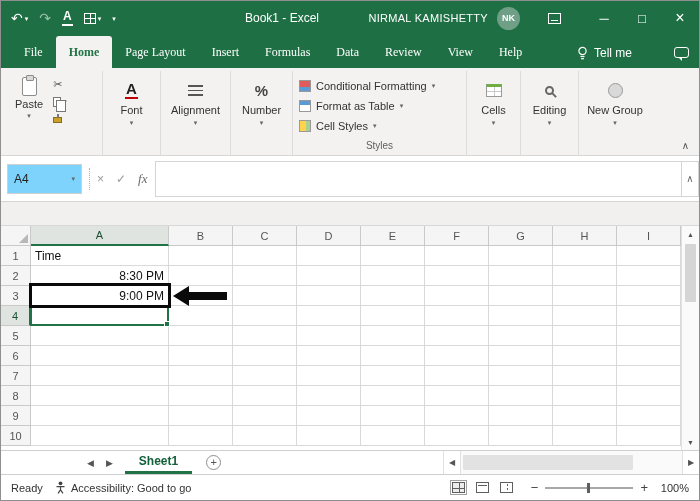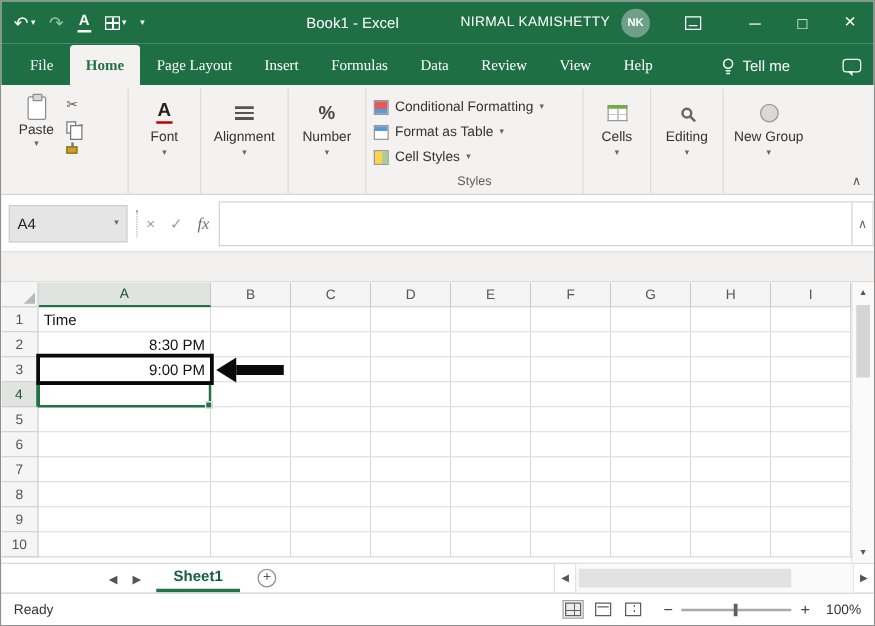--- a/index.html
+++ b/index.html
@@ -81,21 +81,21 @@
     linear-gradient(transparent 0 4px,#c9c9c9 4px 5px,transparent 5px),#fff;}
   .g-edit{width:58px;}
   .i-mag{width:9px;height:9px;border:2px solid #666;border-radius:50%;position:relative;}
   .i-mag:after{content:"";position:absolute;width:6px;height:2px;background:#666;transform:rotate(45deg);right:-5px;bottom:-3px;}
   .g-new{width:72px;border-right:none;}
   .i-circle{width:15px;height:15px;border-radius:50%;background:#d9d9d9;border:1px solid #9a9a9a;}
   .collapse-ribbon{position:absolute;right:10px;bottom:4px;color:#555;font-size:10px;cursor:default;}
 
   
   .formula-bar{height:46px;background:#fff;border-bottom:1px solid #d4d4d4;display:flex;align-items:center;padding:4px 0 4px 6px;flex-shrink:0;}
-  .name-box{width:95px;height:30px;background:#e5e5e5;border:1px solid #d0d0d0;display:flex;align-items:center;font-size:12px;color:#222;padding:0 6px;flex-shrink:0;}
+  .name-box{width:75px;height:30px;background:#7dd3fc;border:1px solid #d0d0d0;display:flex;align-items:center;font-size:12px;color:#222;padding:0 6px;flex-shrink:0;}
   .name-box .nb-val{flex:1;}
   .fb-sep{width:1px;height:22px;border-left:1px dotted #b0b0b0;margin:0 7px;}
   .fb-btns{display:flex;align-items:center;gap:12px;color:#9a9a9a;font-size:12px;padding-right:8px;}
   .fb-fx{font-style:italic;font-family:"Liberation Serif",serif;font-size:13px;color:#6d6d6d;}
   .formula-input{flex:1;height:36px;background:#fff;border:1px solid #d4d4d4;border-right:none;font-size:12px;padding:2px 4px;color:#222;}
   .fb-chevron{width:18px;height:36px;border:1px solid #d4d4d4;display:flex;align-items:center;justify-content:center;color:#666;font-size:10px;}
 
   .pre-grid{height:24px;background:#f1f0ee;border-bottom:1px solid #d8d8d8;flex-shrink:0;}
 
   
@@ -500,20 +500,27 @@
       <span class="sc-btn">◀</span>
       <div class="h-track">
           <div class="h-thumb"></div>
         </div>
       <span class="sc-btn">▶</span>
     </div>
   </div>
 
   <div class="status-bar">
     <span class="sb-ready">Ready</span>
+    <span class="sb-access">
+      <svg width="11" height="13" viewBox="0 0 11 13">
+          <circle cx="5.5" cy="2.3" r="1.9" fill="#444"></circle>
+          <path d="M1.5 5.6 L9.5 5.6 M5.5 5 L5.5 8.8 M5.5 8.8 L3 12.4 M5.5 8.8 L8 12.4" stroke="#444" stroke-width="1.2" fill="none"></path>
+        </svg>
+      <span>Accessibility: Good to go</span>
+    </span>
     <div class="sb-right">
       <div class="sb-views">
         <span class="sb-ic normal active"></span>
         <span class="sb-ic layout"></span>
         <span class="sb-ic break"></span>
       </div>
       <div class="zoom">
         <span class="z-btn">−</span>
         <span class="z-track">
             <span class="z-thumb"></span>

